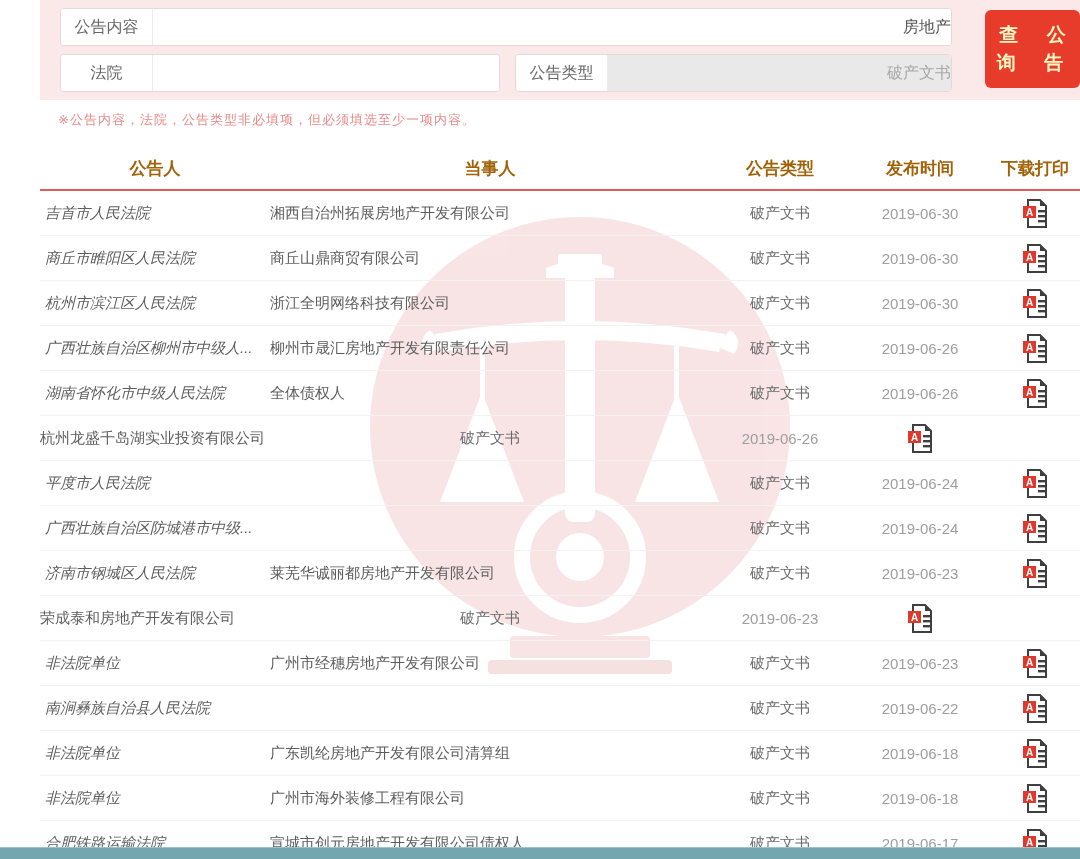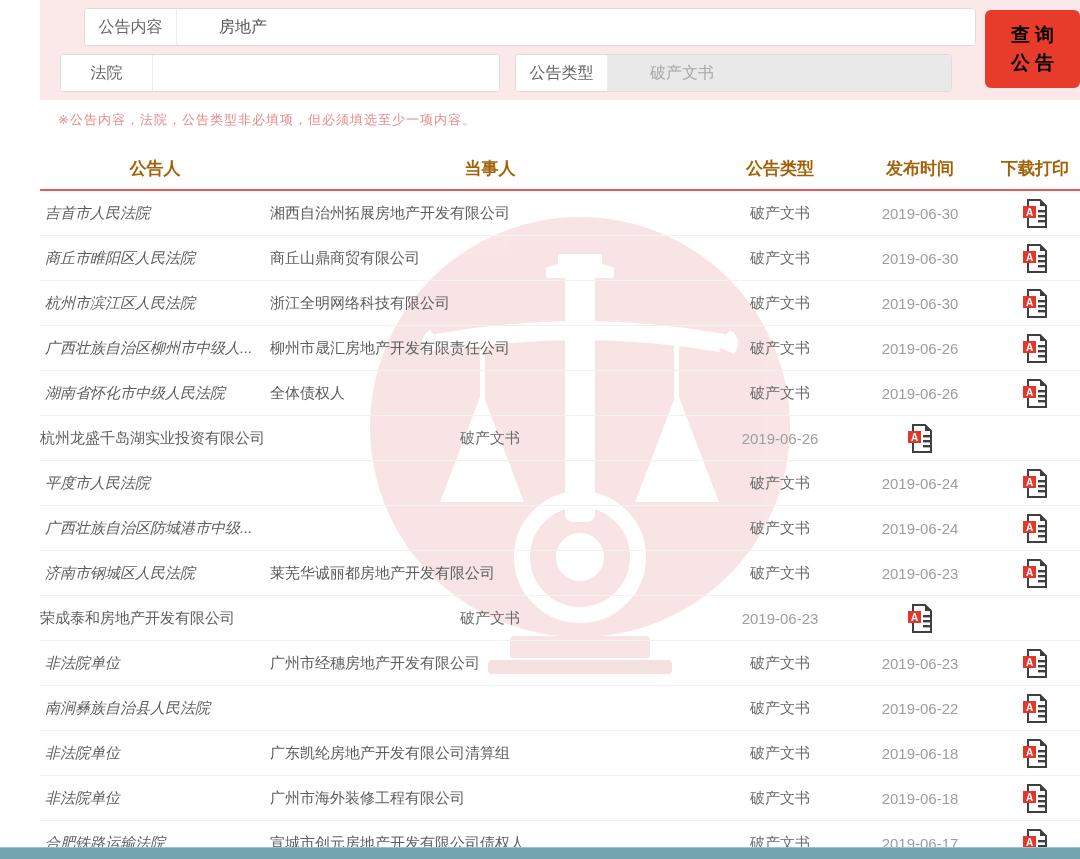--- a/index.html
+++ b/index.html
@@ -11,40 +11,41 @@
   
   .panel {
     position:absolute; left:40px; top:0; width:1040px; height:100px;
     background:#fbe8e8;
   }
   .fgroup {
     position:absolute; height:38px; background:#fff;
     border:1px solid #e2dada; border-radius:4px;
     display:flex; align-items:stretch; overflow:hidden;
   }
-  .g-content { left:20px; top:8px;  width:892px;margin-left:24px; }
+  .g-content { left:20px; top:8px;  width:892px; }
   .g-court   { left:20px; top:54px; width:440px; }
   .g-type    { left:475px; top:54px; width:437px; }
   .flabel {
     width:92px; flex:0 0 92px; display:flex; align-items:center; justify-content:center;
     font-size:16px; color:#666; background:#fff; border-right:1px solid #ececec;
   }
   .finput {
     flex:1; border:none; outline:none; background:#fff;
     font-size:16px; color:#555; padding-left:42px;
     font-family:"Liberation Sans","DejaVu Sans",sans-serif;
+    text-align:right;
   }
   .finput.gray { background:#e9e9e9; color:#a8a8a8; }
   .finput::placeholder { color:#a8a8a8; opacity:1; }
   .qbtn {
     position:absolute; left:945px; top:10px; width:95px; height:78px;
     background:#e73c2b; border:none; border-radius:6px; cursor:pointer;
-    color:#000000; font-size:19px; font-weight:bold; line-height:28px;
+    color:#fef9c3; font-size:19px; font-weight:bold; line-height:28px;
     letter-spacing:5px; text-indent:5px;
-    display:flex; flex-direction:column; align-items:center; justify-content:center;
+    display:flex; flex-direction:row; align-items:center; justify-content:center;
     font-family:"Liberation Sans","DejaVu Sans",sans-serif;
   }
   
   .note {
     position:absolute; left:58px; top:111px;
     font-size:13px; color:#e88a8a; letter-spacing:1px;text-align:right;
   }
   
   .watermark {
     position:absolute; left:360px; top:212px; width:440px; height:466px;

